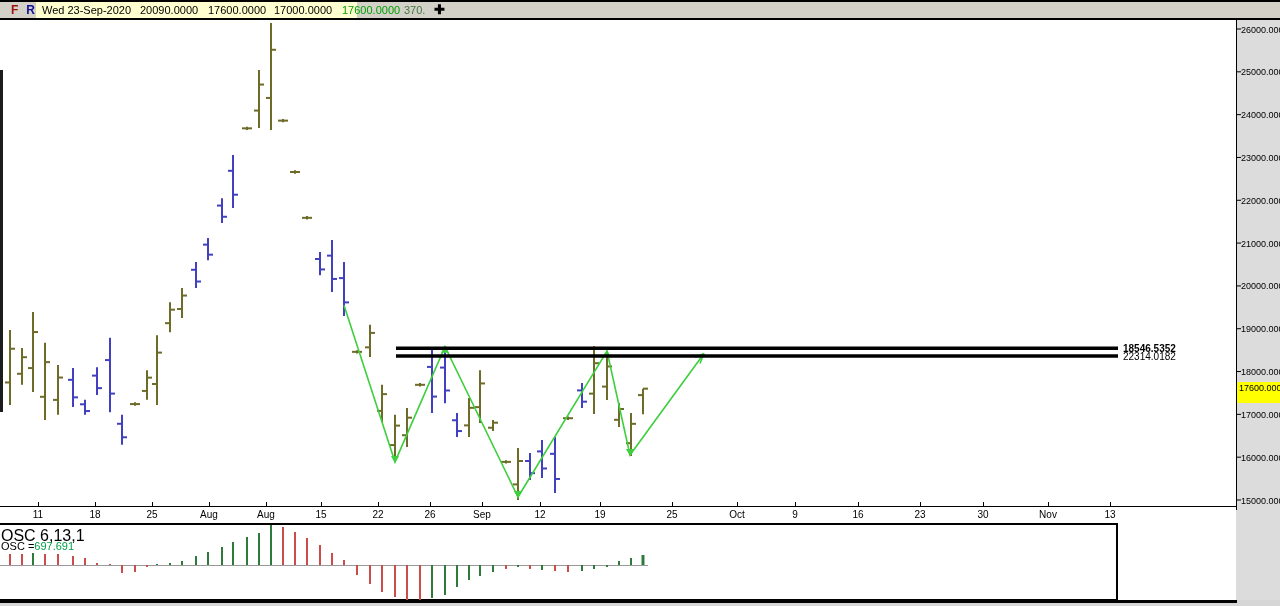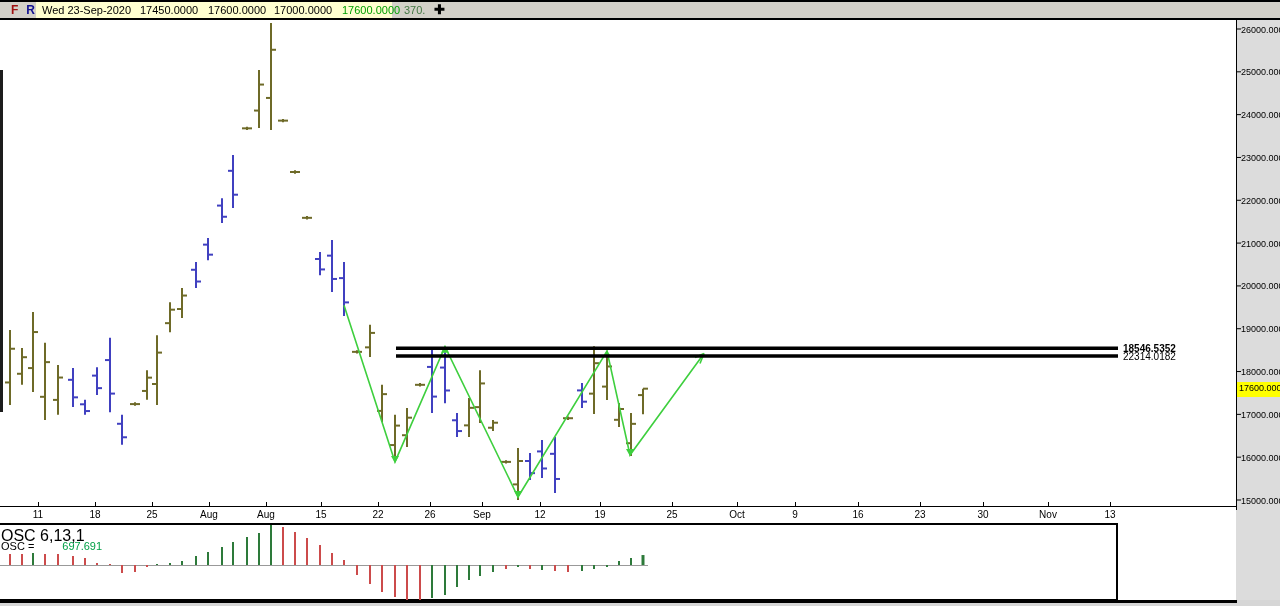--- a/index.html
+++ b/index.html
@@ -6,37 +6,37 @@
   .screen{position:relative;width:1280px;height:606px;background:#ffffff;overflow:hidden;
           font-family:"Liberation Sans",sans-serif;}
   
   .topbar{position:absolute;left:0;top:0;width:1280px;height:20px;background:#d3d0c8;
           border-top:2px solid #000;border-bottom:2px solid #000;box-sizing:border-box;}
   .fr-group{position:absolute;left:3px;top:0;height:16px;display:flex;align-items:center;
             padding:0 4px;border-right:2px solid #8a8a8a;}
   .fr-btn{font-size:12px;font-weight:bold;margin:0 4px;cursor:default;}
   .btn-f{color:#a01010;}
   .btn-r{color:#101090;}
-  .databar{position:absolute;left:36px;top:0;width:356px;height:16px;background:#ffffd0;}
+  .databar{position:absolute;left:36px;top:0;width:321px;height:16px;background:#ffffd0;}
   .databar span{position:absolute;top:2px;font-size:11px;color:#000;white-space:nowrap;}
   .plus-icon{position:absolute;left:434px;top:0px;font-size:13px;font-weight:bold;color:#000;}
   
   .right-strip{position:absolute;left:1236px;top:20px;width:44px;height:586px;background:#dcdcdc;}
   .bottom-strip{position:absolute;left:0;top:600px;width:1280px;height:6px;background:#d6d6d6;}
   .osc-bottom-black{position:absolute;left:0;top:600px;width:1237px;height:3px;background:#000;}
   .left-edge-line{position:absolute;left:0;top:70px;width:3px;height:342px;background:#1c1c1c;}
   
   .osc-border{position:absolute;left:-4px;top:523px;width:1122px;height:78px;
               border:2px solid #000;box-sizing:border-box;background:transparent;}
   .osc-title{position:absolute;left:1px;top:527px;font-size:16px;color:#000;}
   .osc-value{position:absolute;left:1px;top:540px;font-size:11px;color:#000;}
-  .osc-value .val{color:#00a046;margin-left:28px;}
+  .osc-value .val{color:#00a046;}
   
   .hline-label{position:absolute;left:1123px;font-size:10px;color:#000;white-space:nowrap;}
-  .price-flag{position:absolute;left:1237px;width:43px;height:15px;background:#ffff00;
+  .price-flag{position:absolute;left:1237px;width:43px;height:21px;background:#ffff00;
               font-size:9px;color:#000;line-height:13px;padding-left:2px;box-sizing:border-box;
               white-space:nowrap;z-index:6;}
   #chart-svg{position:absolute;left:0;top:0;z-index:5;}
   svg text{font-family:"Liberation Sans",sans-serif;}
 </style>
 </head>
 <body>
 
 <div class="screen">
 
@@ -46,21 +46,21 @@
   <div class="left-edge-line"></div>
   <div class="osc-border"></div>
 
   <div class="topbar">
     <div class="fr-group">
       <span class="fr-btn btn-f">F</span>
       <span class="fr-btn btn-r">R</span>
     </div>
     <div class="databar">
       <span style="left:6px">Wed 23-Sep-2020</span>
-      <span style="left:104px">17450.0000</span>
+      <span style="left:104px">20090.0000</span>
       <span style="left:172px">17600.0000</span>
       <span style="left:238px">17000.0000</span>
       <span style="left:306px;color:#00a000">17600.0000</span>
       <span style="left:368px;color:#447744">370.</span>
     </div>
     <span class="plus-icon">✚</span>
   </div>
 
   <svg id="chart-svg" width="1280" height="606">
       <g>

